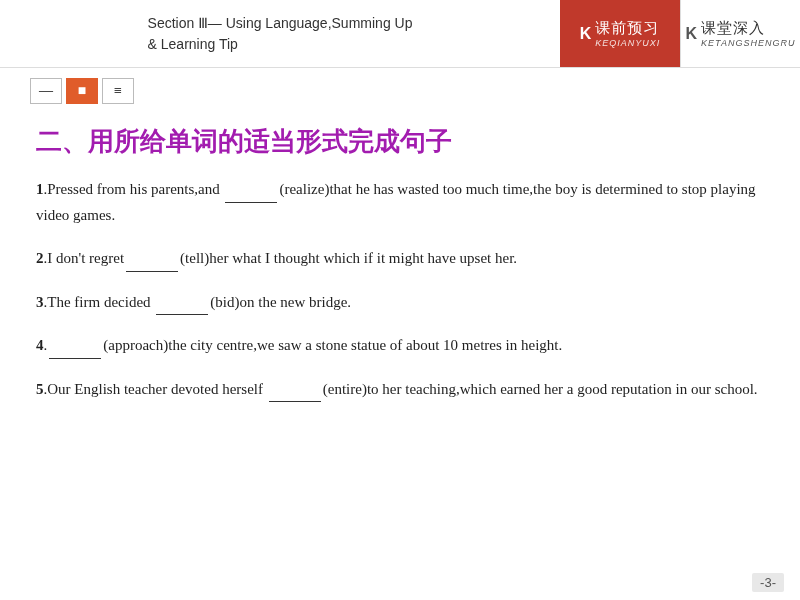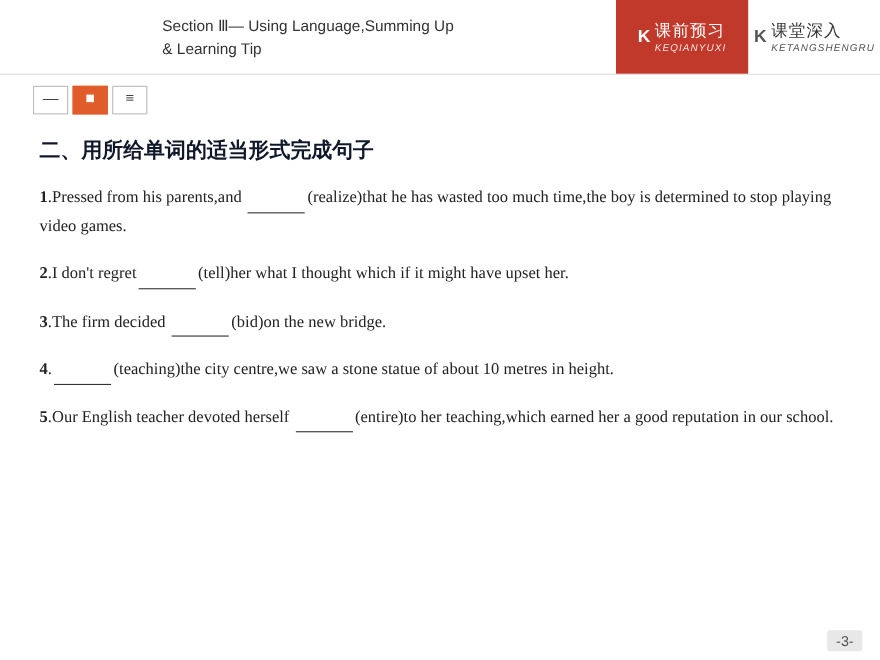--- a/index.html
+++ b/index.html
@@ -112,23 +112,23 @@
       color: white;
       border-color: #e05c2a;
     }
 
     
     .content {
       padding: 10px 36px 20px 36px;
     }
 
     .section-title {
-      font-size: 19px;
+      font-size: 26px;
       font-weight: bold;
-      color: #0f172a;
+      color: #a21caf;
       margin-bottom: 18px;
       font-family: "SimHei", "STHeiti", sans-serif;
     }
 
     .question {
       margin-bottom: 18px;
       font-size: 15px;
       color: #222;
       line-height: 1.7;
       font-family: Liberation Serif, serif;
@@ -205,21 +205,21 @@
 
   <div class="question">
     <span class="question-num">2</span><span>.I don't regret</span><span class="blank"></span><span class="hint">(tell)</span><span>her what I thought which if it might have upset her.</span>
   </div>
 
   <div class="question">
     <span class="question-num">3</span><span>.The firm decided </span><span class="blank"></span><span class="hint">(bid)</span><span>on the new bridge.</span>
   </div>
 
   <div class="question">
-    <span class="question-num">4</span><span>.</span><span class="blank"></span><span class="hint">(teaching)</span><span>the city centre,we saw a stone statue of about 10 metres in height.</span>
+    <span class="question-num">4</span><span>.</span><span class="blank"></span><span class="hint">(approach)</span><span>the city centre,we saw a stone statue of about 10 metres in height.</span>
   </div>
 
   <div class="question">
     <span class="question-num">5</span><span>.Our English teacher devoted herself </span><span class="blank"></span><span class="hint">(entire)</span><span>to her teaching,which earned her a good reputation in our school.</span>
   </div>
 </div>
 
 <div class="page-num">-3-</div>
 
 </body></html>

